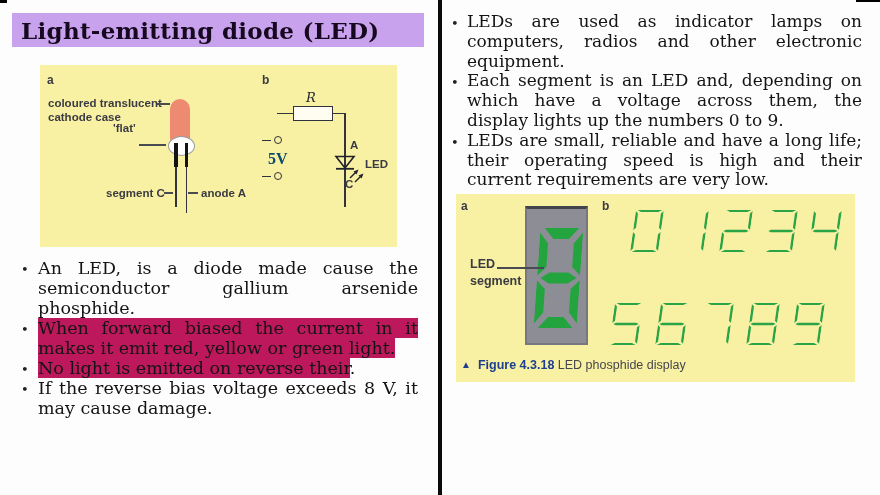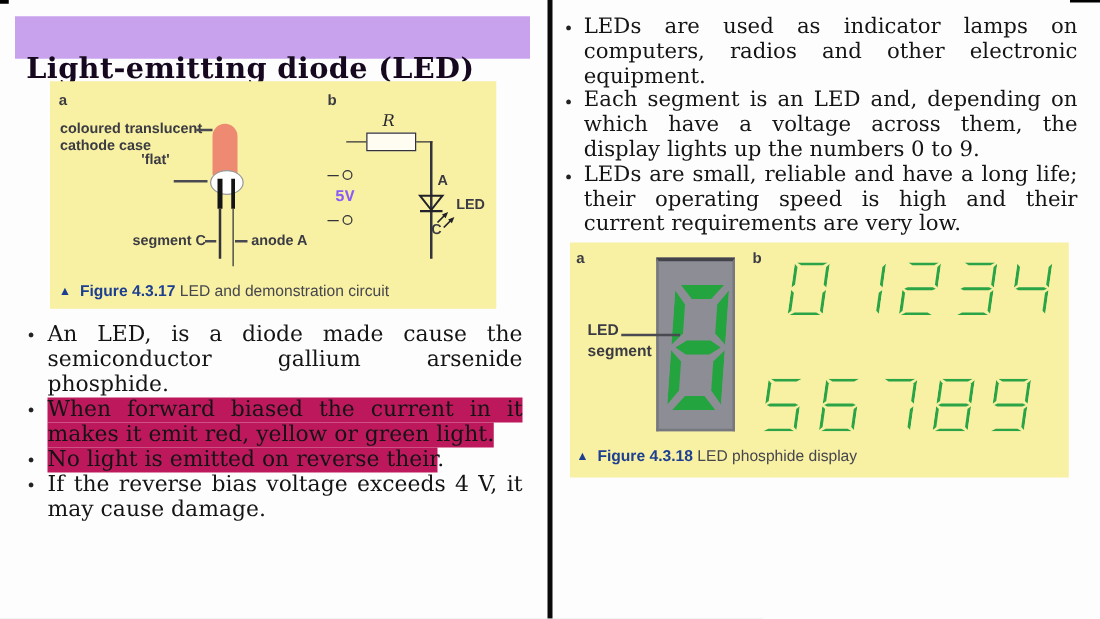--- a/index.html
+++ b/index.html
@@ -4,21 +4,21 @@
 <style>
   html,body{margin:0;padding:0;background:#e8e8e8;}
   .slide{position:relative;width:880px;height:495px;background:#fdfdfe;overflow:hidden;
          font-family:"DejaVu Serif",serif;}
   .artifact{position:absolute;background:#000;}
   .divider{position:absolute;left:438px;top:0;width:4px;height:495px;background:#0a0a0a;}
 
   
   .title-bar{position:absolute;left:12px;top:13px;width:412px;height:34px;background:#c9a2ee;}
   .title-bar span{display:block;padding-left:9px;line-height:35px;font-size:23px;font-weight:bold;
-                  color:#16091f;letter-spacing:.3px;margin-top:24px;}
+                  color:#16091f;letter-spacing:.3px;}
 
   
   .fig{position:absolute;background:#f8f0a2;}
   .fig *{position:absolute;}
   .fig-ab{font-family:"Liberation Sans",sans-serif;font-weight:bold;font-size:12px;color:#3b3b43;}
   .ann{font-family:"Liberation Sans",sans-serif;font-weight:bold;font-size:11.5px;color:#3b3b43;
        line-height:14px;white-space:nowrap;}
   .conn{background:#4a4a52;height:1.5px;}
   .caption{font-family:"Liberation Sans",sans-serif;font-size:12.5px;color:#46464e;white-space:nowrap;}
   .caption .tri{position:static;color:#1d3f91;font-size:10px;vertical-align:1px;margin-right:7px;}
@@ -29,21 +29,21 @@
   .led-body{left:130px;top:34px;width:20px;height:42px;background:#ee8a71;border-radius:10px 10px 2px 2px;}
   .led-flange{left:128px;top:71px;width:27px;height:20px;background:#fff;border:1px solid #9a9a9a;
               border-radius:50%;box-sizing:border-box;}
   .lead{background:#141414;width:3.5px;}
   .lead-thin{background:#33333b;width:1.5px;}
   .resistor{left:253px;top:41px;width:40px;height:15px;background:#fffdf2;border:1.5px solid #33333b;
             box-sizing:border-box;}
   .wire{background:#33333b;}
   .term-circ{width:6px;height:6px;border:1.5px solid #33333b;border-radius:50%;box-sizing:content-box;
              background:#f8f0a2;}
-  .lbl-5v{color:#8b5cf6;font-family:Liberation Mono, monospace;font-weight:bold;font-size:13px;}
+  .lbl-5v{color:#0c4a6e;font-family:Liberation Serif, serif;font-weight:bold;font-size:16px;}
   .lbl-R{font-style:italic;font-size:13px;color:#26262e;font-family:"DejaVu Serif",serif;}
 
   
   .bullets{position:absolute;color:#141414;}
   .bullet{position:relative;text-align:justify;}
   .bullet .marker{position:absolute;left:1px;top:2px;font-size:13px;color:#222;}
   .left-bullets{left:20px;top:258px;width:398px;font-size:17.5px;line-height:20px;}
   .left-bullets .bullet{padding-left:18px;}
   .right-bullets{left:450px;top:12px;width:412px;font-size:17px;line-height:19.8px;}
   .right-bullets .bullet{padding-left:17px;}
@@ -119,42 +119,38 @@
     </svg>
     <svg style="left:307px;top:99px;" width="20" height="20" viewBox="0 0 20 20">
       <line x1="3" y1="14" x2="10" y2="7" stroke="#22222a" stroke-width="1.4"></line>
       <polygon points="11.5,5.5 6.5,7.5 9.5,10.5" fill="#22222a"></polygon>
       <line x1="8" y1="18" x2="15" y2="11" stroke="#22222a" stroke-width="1.4"></line>
       <polygon points="16.5,9.5 11.5,11.5 14.5,14.5" fill="#22222a"></polygon>
     </svg>
     <span class="ann" style="left:305px;top:112px;">C</span>
     <span class="ann" style="left:325px;top:92px;">LED</span>
 
-    <div class="caption" style="left:7px;top:161px;">
-      <span class="tri">▲</span><span class="cap-b">Figure 4.3.17</span>
-      <span style="position:static">LED and demonstration circuit</span>
-    </div>
   </div>
 
   <div class="bullets left-bullets">
     <div class="bullet">
       <span class="marker">•</span>
       <span>An LED, is a diode made cause the semiconductor gallium arsenide phosphide.</span>
     </div>
     <div class="bullet">
       <span class="marker">•</span>
       <span class="hl">When forward biased the current in it makes it emit red, yellow or green light.</span>
     </div>
     <div class="bullet">
       <span class="marker">•</span>
       <span class="hl">No light is emitted on reverse their</span><span>.</span>
     </div>
     <div class="bullet">
       <span class="marker">•</span>
-      <span>If the reverse bias voltage exceeds 4 V, it may cause damage.</span>
+      <span>If the reverse bias voltage exceeds 8 V, it may cause damage.</span>
     </div>
   </div>
 
   <div class="bullets right-bullets">
     <div class="bullet">
       <span class="marker">•</span>
       <span>LEDs are used as indicator lamps on computers, radios and other electronic equipment.</span>
     </div>
     <div class="bullet">
       <span class="marker">•</span>

